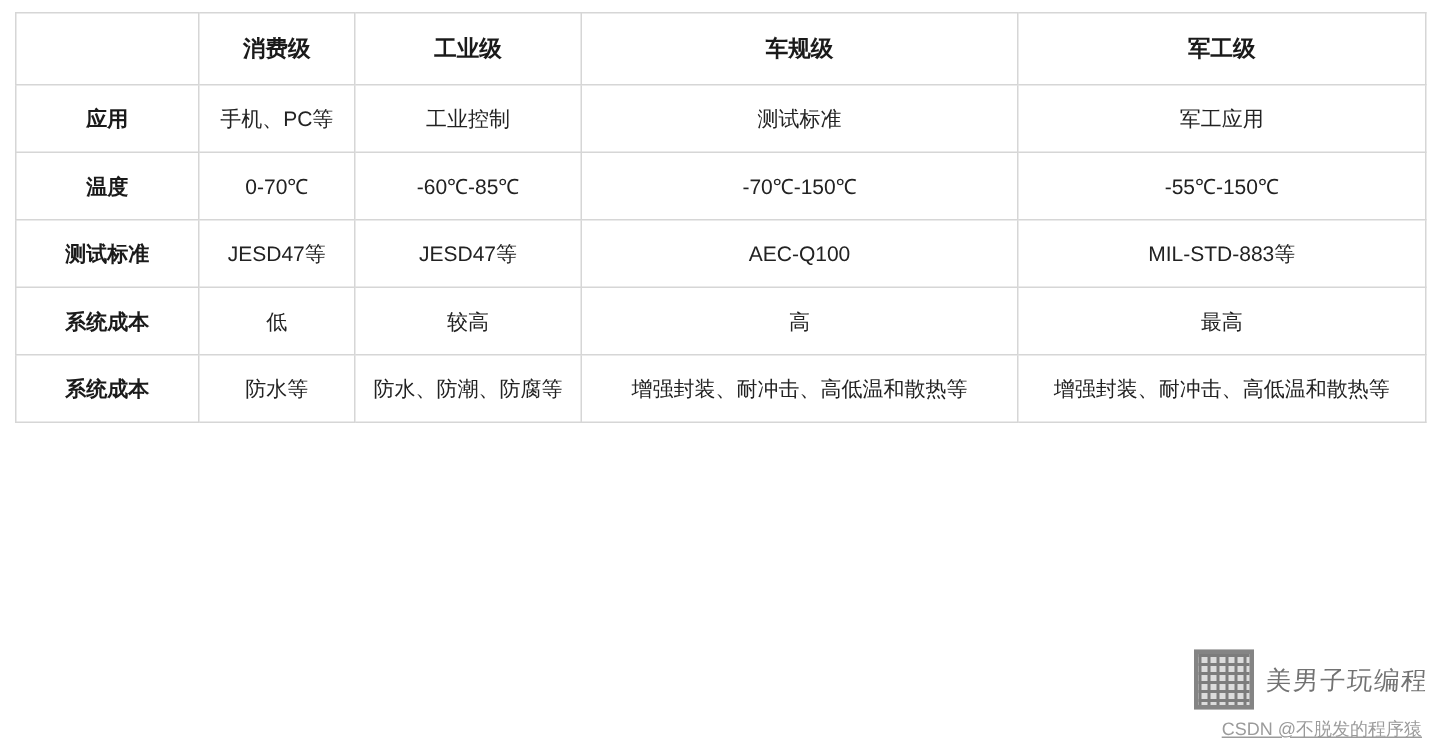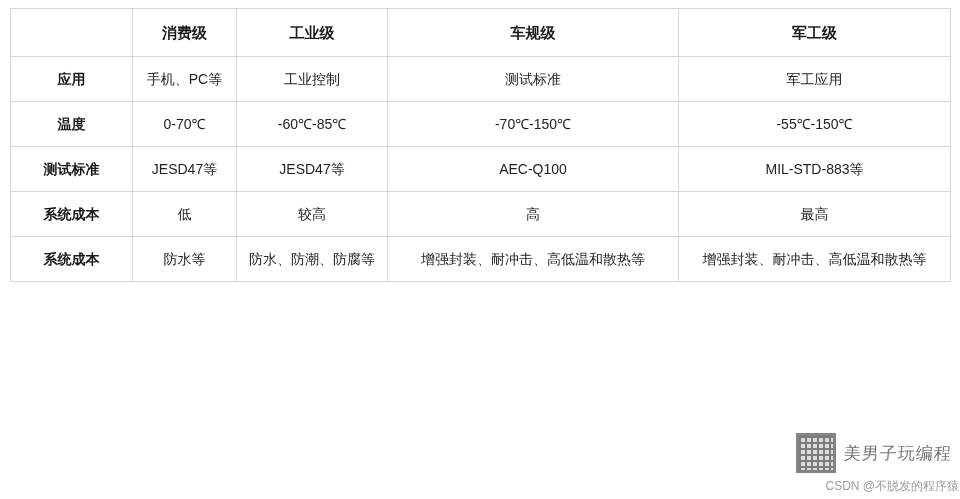--- a/index.html
+++ b/index.html
@@ -83,27 +83,28 @@
   .wm-text {
     font-family: "Liberation Serif", serif;
     font-size: 17px;
     color: #3c3c3c;
     letter-spacing: 1px;
     white-space: nowrap;
     transform: skewX(-4deg);
   }
   .csdn {
     position: absolute;
-    right: 1px;
+    right: 12px;
     bottom: 4px;
     font-size: 12px;
     color: #8a8a8a;
     opacity: 0.85;
     white-space: nowrap;
     pointer-events: none;
+    text-decoration: underline;
   }
 </style>
 </head>
 <body>
 
 <div class="sheet">
   <table class="grid">
     <colgroup>
       <col class="c0">
         <col class="c1">

